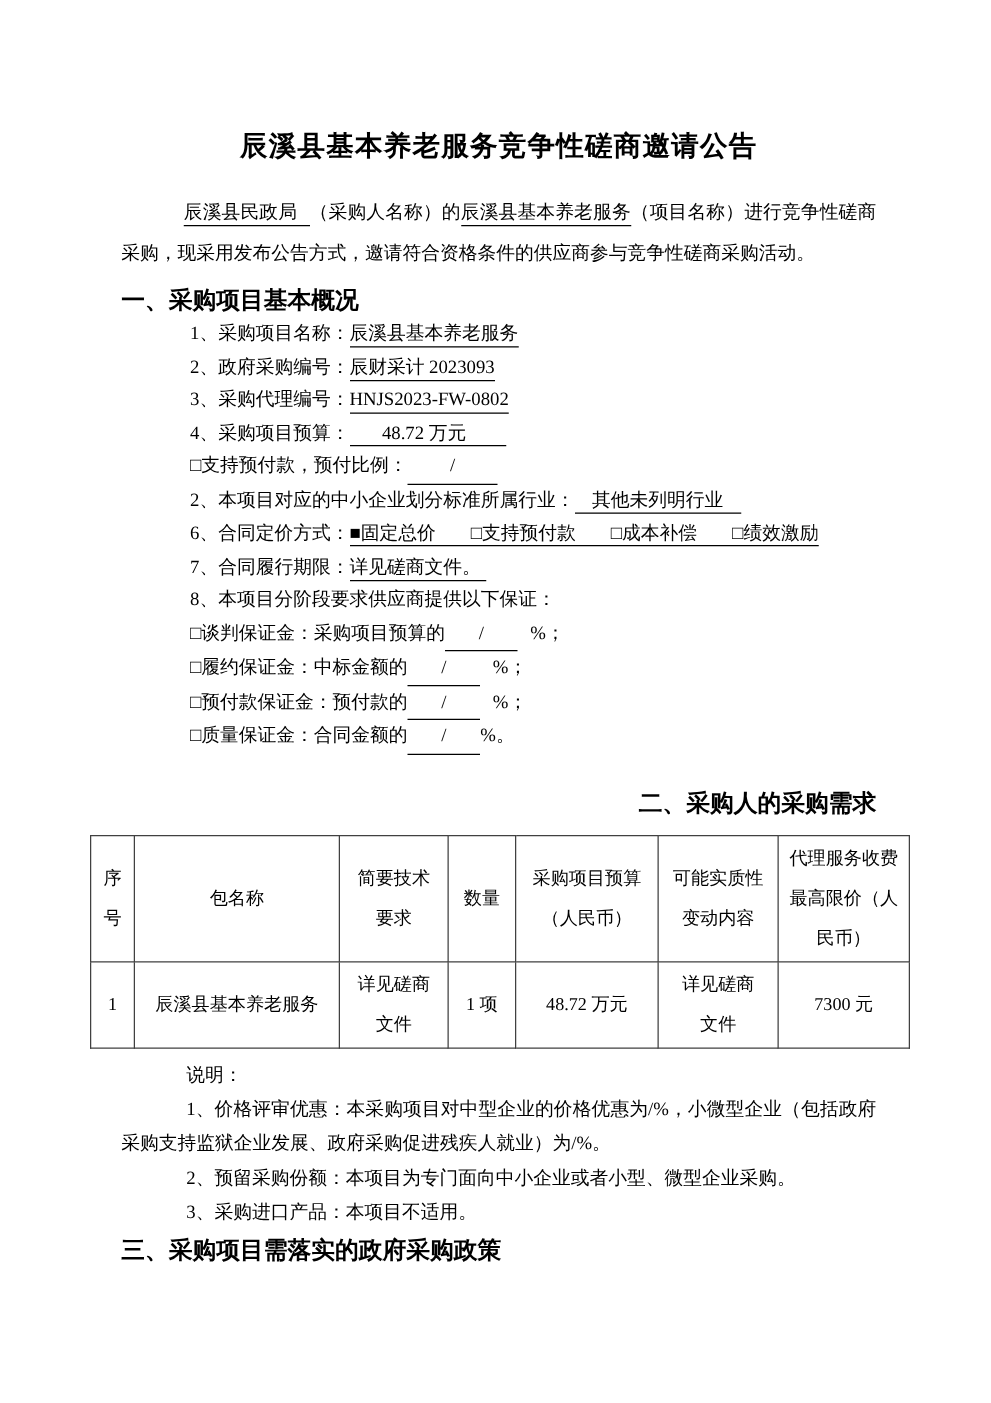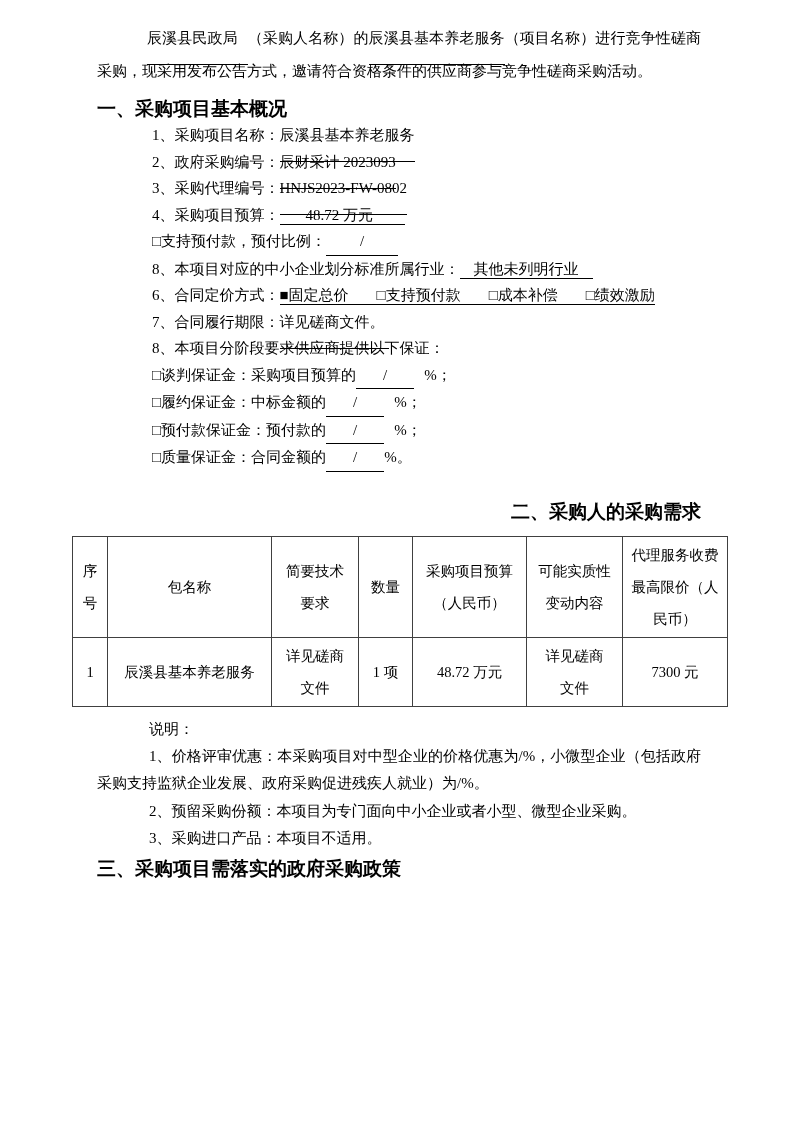--- a/index.html
+++ b/index.html
@@ -24,21 +24,21 @@
     font-size: 22px;
     line-height: 30px;
     letter-spacing: 1px;
   }
   .intro {
     margin-top: 22px;
     line-height: 32.5px;
     text-indent: 50px;
     text-align: justify;
   }
-  .u { border-bottom: 1px solid #000; padding-bottom: 18px; }
+  .u { border-bottom: 1px solid #000; padding-bottom: 2px; }
   .u-trail { padding-right: 10px; }
   .sec-heading {
     font-family: "Liberation Sans", "DejaVu Sans", sans-serif;
     font-weight: bold;
     font-size: 19px;
     line-height: 27px;
   }
   .h1 { margin-top: 8px; }
   .h2 { margin-top: 26px; text-align: right; }
   .h3 { margin-top: 2px; }
@@ -82,38 +82,39 @@
     text-indent: 52px;
     line-height: 27.5px;
     text-align: justify;
   }
 </style>
 </head>
 <body>
 
 <div class="page">
 
+  <div class="doc-title">辰溪县基本养老服务竞争性磋商邀请公告</div>
 
   <p class="intro"><span class="u u-trail">辰溪县民政局</span><span>（采购人名称）的</span><span class="u">辰溪县基本养老服务</span><span>（项目名称）进行竞争性磋商</span><span>采购，现采用发布公告方式，邀请符合资格条件的供应商参与竞争性磋商采购活动。</span></p>
 
   <div class="sec-heading h1">一、采购项目基本概况</div>
 
   <div class="list">
 
     <div class="li"><span>1、采购项目名称：</span><span class="u">辰溪县基本养老服务</span></div>
 
     <div class="li"><span>2、政府采购编号：</span><span class="u">辰财采计 2023093</span></div>
 
     <div class="li"><span>3、采购代理编号：</span><span class="u">HNJS2023-FW-0802</span></div>
 
     <div class="li"><span>4、采购项目预算：</span><span class="u pad-v4">48.72 万元</span></div>
 
     <div class="li"><span>□</span><span>支持预付款，预付比例：</span><span class="blank">/</span></div>
 
-    <div class="li"><span>8、本项目对应的中小企业划分标准所属行业：</span><span class="u pad-v5">其他未列明行业</span></div>
+    <div class="li"><span>2、本项目对应的中小企业划分标准所属行业：</span><span class="u pad-v5">其他未列明行业</span></div>
 
     <div class="li"><span>6、合同定价方式：</span><span class="opts"><span class="opt"><span>■</span><span>固定总价</span></span><span class="opt"><span>□</span><span>支持预付款</span></span><span class="opt"><span>□</span><span>成本补偿</span></span><span class="opt"><span>□</span><span>绩效激励</span></span></span></div>
 
     <div class="li"><span>7、合同履行期限：</span><span class="u pad-v7">详见磋商文件。</span></div>
 
     <div class="li">8、本项目分阶段要求供应商提供以下保证：</div>
 
     <div class="li"><span>□</span><span>谈判保证金：采购项目预算的</span><span class="blank-sm">/</span><span class="suffix-gap">%；</span></div>
 
     <div class="li"><span>□</span><span>履约保证金：中标金额的</span><span class="blank-sm">/</span><span class="suffix-gap">%；</span></div>

